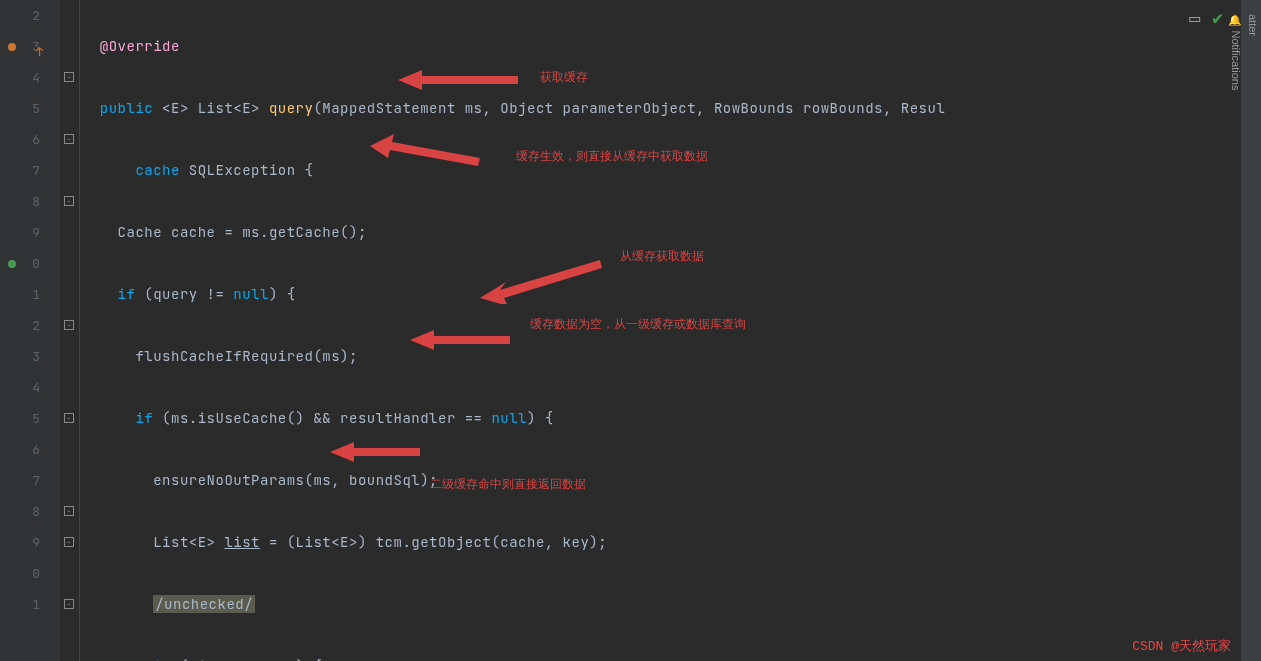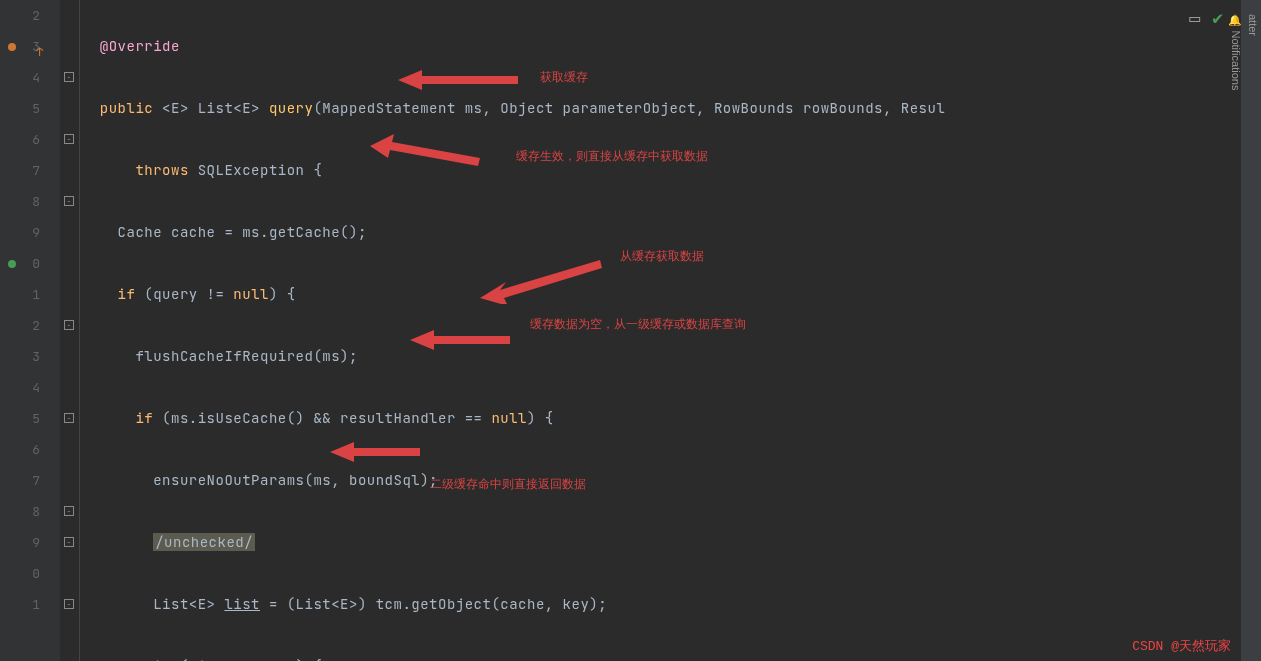--- a/index.html
+++ b/index.html
@@ -50,21 +50,21 @@
   }
   .code {
     flex: 1;
     line-height: 31px;
     padding-left: 2px;
     white-space: pre;
     position: relative;
     letter-spacing: 0.5px;
   }
   .code-line { height: 31px; }
-  .kw { color: #fdba74; margin-top: 40px; }
+  .kw { color: #0ea5e9; margin-top: 40px; }
   .anno { color: #f9a8d4; }
   .todo-bg { background: #5b5b4f; padding: 0 2px; color:#a9b7c6;}
   .ul { text-decoration: underline; text-decoration-color: #a9b7c6; }
   .red-note {
     position: absolute;
     color: #d94343;
     font-family: sans-serif;
     font-size: 12px;
     font-weight: 500;
   }
@@ -151,28 +151,28 @@
     <div class="fold-mark" style="top:320px;">−</div>
     <div class="fold-mark" style="top:413px;">−</div>
     <div class="fold-mark" style="top:506px;">−</div>
     <div class="fold-mark" style="top:537px;">−</div>
     <div class="fold-mark" style="top:599px;">−</div>
   </div>
 
   <div class="code">
 <div class="code-line">  <span class="anno">@Override</span></div>
 <div class="code-line">  <span class="kw">public</span><span> &lt;E&gt; List&lt;E&gt; </span><span style="color:#ffc66d">query</span><span>(MappedStatement ms, Object parameterObject, RowBounds rowBounds, Resul</span></div>
-<div class="code-line">      <span class="kw">throws</span><span> SQLException {</span></div>
+<div class="code-line">      <span class="kw">cache</span><span> SQLException {</span></div>
 <div class="code-line">    <span>Cache cache = ms.getCache();</span></div>
 <div class="code-line">    <span class="kw">if</span><span> (query != </span><span class="kw">null</span><span>) {</span></div>
 <div class="code-line">      <span>flushCacheIfRequired(ms);</span></div>
 <div class="code-line">      <span class="kw">if</span><span> (ms.isUseCache() &amp;&amp; resultHandler == </span><span class="kw">null</span><span>) {</span></div>
 <div class="code-line">        <span>ensureNoOutParams(ms, boundSql);</span></div>
+<div class="code-line">        <span>List&lt;E&gt; </span><span class="ul">list</span><span> = (List&lt;E&gt;) tcm.getObject(cache, key);</span></div>
 <div class="code-line">        <span class="todo-bg">/unchecked/</span></div>
-<div class="code-line">        <span>List&lt;E&gt; </span><span class="ul">list</span><span> = (List&lt;E&gt;) tcm.getObject(cache, key);</span></div>
 <div class="code-line">        <span class="kw">if</span><span> (</span><span class="ul">list</span><span> == </span><span class="kw">null</span><span>) {</span></div>
 
 
 
 
 
 
 
 
 

